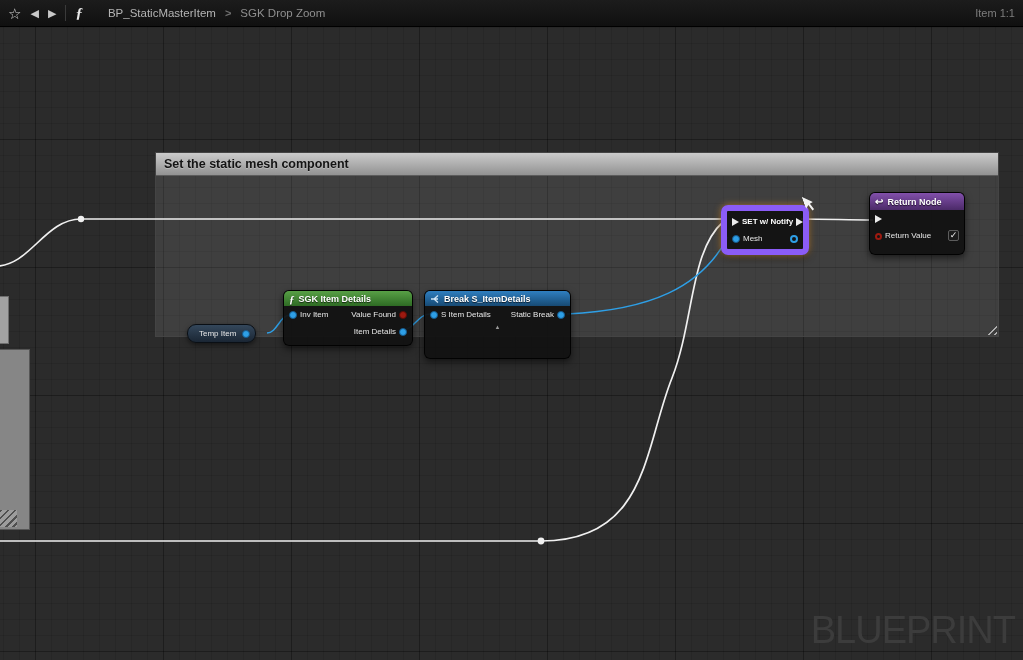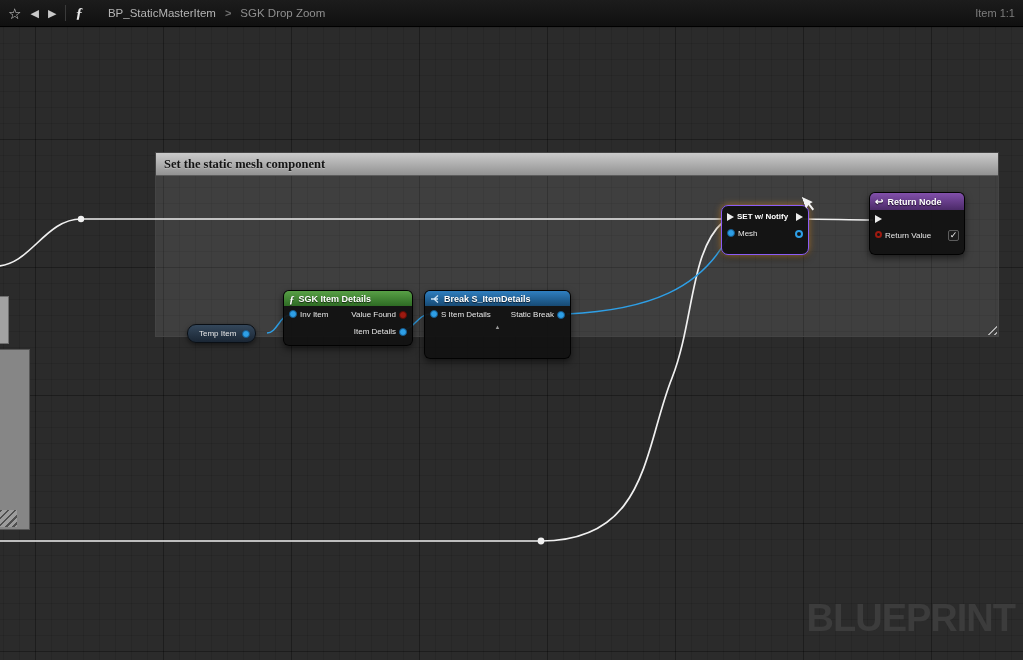--- a/index.html
+++ b/index.html
@@ -29,28 +29,28 @@
     background-color:#2b2b2b;
     background-image:
       linear-gradient(to right, rgba(0,0,0,0.25) 1px, transparent 1px),
       linear-gradient(to bottom, rgba(0,0,0,0.25) 1px, transparent 1px),
       linear-gradient(to right, rgba(0,0,0,0.10) 1px, transparent 1px),
       linear-gradient(to bottom, rgba(0,0,0,0.10) 1px, transparent 1px);
     background-size:128px 128px,128px 128px,16px 16px,16px 16px;
     background-position:35px 0,0 -16px,3px 0,0 0;
   }
   .watermark{
-    position:absolute;right:8px;bottom:20px;z-index:1;
-    font-size:38px;font-weight:bold;letter-spacing:-1px;color:#3c3c3c;margin-left:16px;
+    position:absolute;right:8px;bottom:8px;z-index:1;
+    font-size:38px;font-weight:normal;letter-spacing:-1px;color:#3c3c3c;margin-left:16px;
   }
   
   .comment{
     position:absolute;left:155px;top:152px;width:844px;height:185px;z-index:2;
     background:rgba(170,170,170,0.16);
-    border:1px solid rgba(70,70,70,0.8);box-sizing:border-box;font-family:Liberation Serif, serif;
+    border:1px solid rgba(70,70,70,0.8);box-sizing:border-box;
   }
   .comment-header{
     height:22px;background:linear-gradient(180deg,#cbcbcb,#929292);
     border-bottom:1px solid #5c5c5c;
     display:flex;align-items:center;padding:0 8px;
     font-size:12.5px;font-weight:bold;color:#141414;
     text-shadow:0 1px 0 rgba(255,255,255,0.25);
   }
   .comment-resize{
     position:absolute;right:1px;bottom:1px;width:13px;height:13px;
@@ -86,21 +86,21 @@
     display:flex;align-items:center;gap:4px;height:15px;padding:0 5px;
     border-radius:5px 5px 0 0;font-size:9px;font-weight:bold;color:#fff;
     text-shadow:0 1px 1px rgba(0,0,0,0.7);white-space:nowrap;overflow:hidden;
   }
   .hdr-green{background:linear-gradient(180deg,#58a046,#2e6b24);}
   .hdr-blue{background:linear-gradient(180deg,#2f7fc0,#174a74);}
   .hdr-purple{background:linear-gradient(180deg,#8250ab,#4b2a68);}
   .hdr-fn{font-style:italic;font-family:"Liberation Serif",serif;font-size:11px;font-weight:bold;}
   .hdr-ret{font-size:10px;line-height:10px;}
   .row{display:flex;align-items:center;padding:2px 5px;min-height:13px;}
-  .pin-l{display:flex;align-items:flex-start;gap:3px;}
+  .pin-l{display:flex;align-items:flex-end;gap:3px;}
   .pin-r{display:flex;align-items:center;gap:3px;margin-left:auto;}
   .plabel{font-size:8px;color:#e6e6e6;white-space:nowrap;}
   .pin-exec{
     width:0;height:0;border-style:solid;display:inline-block;
     border-width:4px 0 4px 7px;border-color:transparent transparent transparent #ececec;
   }
   .pin-c{width:8px;height:8px;border-radius:50%;box-sizing:border-box;display:inline-block;flex:none;}
   .pc-blue-f{background:#2e9fe6;border:1px solid #15598c;}
   .pc-blue-h{border:2px solid #2e9fe6;}
   .pc-red-f{background:#9e1a10;border:1px solid #5c0c06;}
@@ -111,21 +111,21 @@
     position:absolute;left:187px;top:324px;width:69px;height:19px;z-index:10;box-sizing:border-box;
     background:linear-gradient(180deg,#34475b,#1a2634);
     border:1px solid #0a0f15;border-radius:9px;
     box-shadow:0 2px 5px rgba(0,0,0,0.5);
     display:flex;align-items:center;padding:0 5px 0 11px;
     color:#dde7ef;font-size:8.5px;
   }
   .var-node .plabel{flex:1;}
   
   .node-set{
-    border:1px solid #8b5cf6;border-radius:7px;
+    border:6px solid #8b5cf6;border-radius:7px;
     box-shadow:0 0 7px rgba(241,163,60,0.65),0 3px 7px rgba(0,0,0,0.55);
   }
   .set-title{font-size:8px;font-weight:bold;color:#fff;white-space:nowrap;margin:0 3px;}
   
   .checkbox{
     width:11px;height:11px;box-sizing:border-box;flex:none;
     background:#1a1a1a;border:1px solid #5c5c5c;border-radius:2px;
     display:flex;align-items:center;justify-content:center;
     color:#f0f0f0;font-size:9px;line-height:9px;
   }

